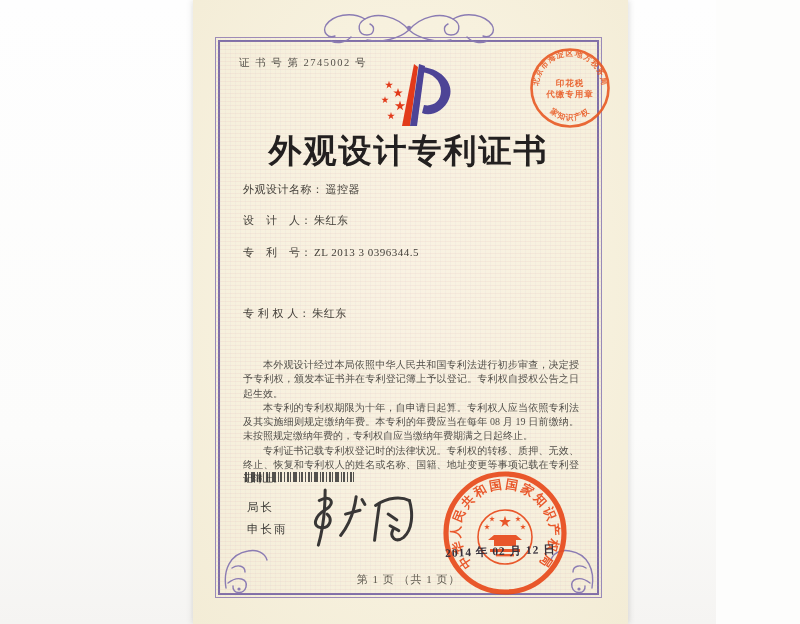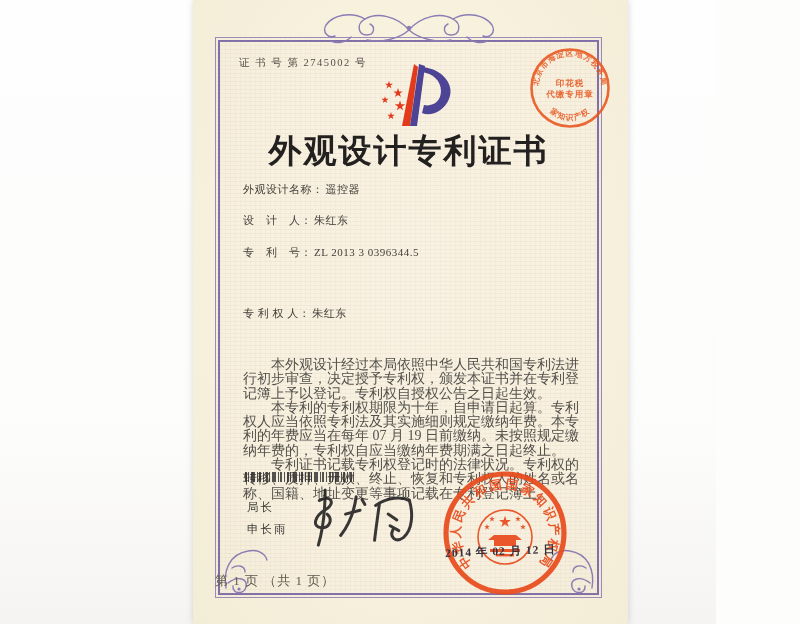--- a/index.html
+++ b/index.html
@@ -55,21 +55,21 @@
     position:absolute; left:50px; font-size:11px; color:#44403a;
     letter-spacing:.5px; white-space:nowrap;
   }
   .fr1{ top:182px; } .fr2{ top:213px; } .fr3{ top:245px; }
   .fr4{ top:277px; } .fr5{ top:306px; } .fr6{ top:338px; }
   .fvalue{ margin-left:2px; }
 
   
   .body-text{
     position:absolute; left:50px; top:358px; width:336px;
-    font-size:14px; line-height:14.3px; color:#53504b;
+    font-size:10px; line-height:14.3px; color:#53504b;
     text-align:justify;
   }
   .body-text p{ text-indent:2em; }
 
   
   .barcode{
     position:absolute; left:52px; top:472px; width:110px; height:10px;
     background-image:
       repeating-linear-gradient(90deg,#2c2c2c 0 1px, rgba(0,0,0,0) 1px 3px),
       repeating-linear-gradient(90deg,#2c2c2c 0 2px, rgba(0,0,0,0) 2px 7px);
@@ -81,22 +81,22 @@
 
   
   .big-seal{ position:absolute; left:248px; top:469px; width:128px; height:128px; opacity:.92; }
   .tax-seal{ position:absolute; left:336px; top:47px; width:82px; height:82px; opacity:.88; }
   .date-stamp{
     position:absolute; left:252px; top:544px; width:110px;
     font-size:11.5px; color:#35303c; letter-spacing:1px; font-weight:700;
     transform:rotate(-2deg); z-index:5; white-space:nowrap;
   }
   .footer{
-    position:absolute; left:22px; top:572px; width:387px; 
-    font-size:13px; color:#5f5a50; letter-spacing:1px;
+    position:absolute; left:22px; top:572px; width:387px; text-align:center;
+    font-size:11px; color:#5f5a50; letter-spacing:1px;
   }
   .seal-ring-text{ font-size:12.5px; font-weight:700; letter-spacing:2.5px; fill:#e84b1c; }
   .tax-rim{ font-size:7.8px; font-weight:700; letter-spacing:1px; fill:#e8561f; }
   .tax-center{ font-size:8.5px; font-weight:700; letter-spacing:1px; fill:#e8561f; }
 </style>
 </head>
 <body>
 
 <div class="stage">
 
@@ -176,21 +176,21 @@
     </div>
     <div class="field-row fr3">
       <span class="flabel">专　利　号：</span><span class="fvalue">ZL 2013 3 0396344.5</span>
     </div>
     <div class="field-row fr5">
       <span class="flabel">专 利 权 人：</span><span class="fvalue">朱红东</span>
     </div>
 
     <div class="body-text">
       <p>本外观设计经过本局依照中华人民共和国专利法进行初步审查，决定授予专利权，颁发本证书并在专利登记簿上予以登记。专利权自授权公告之日起生效。</p>
-      <p>本专利的专利权期限为十年，自申请日起算。专利权人应当依照专利法及其实施细则规定缴纳年费。本专利的年费应当在每年 07 月 19 日前缴纳。未按照规定缴纳年费的，专利权自应当缴纳年费期满之日起终止。</p>
+      <p>本专利的专利权期限为十年，自申请日起算。专利权人应当依照专利法及其实施细则规定缴纳年费。本专利的年费应当在每年 08 月 19 日前缴纳。未按照规定缴纳年费的，专利权自应当缴纳年费期满之日起终止。</p>
       <p>专利证书记载专利权登记时的法律状况。专利权的转移、质押、无效、终止、恢复和专利权人的姓名或名称、国籍、地址变更等事项记载在专利登记簿上。</p>
     </div>
 
     <div class="barcode"></div>
 
     <div class="sig-label sl1">局长</div>
     <div class="sig-label sl2">申长雨</div>
 
     <svg class="signature" viewBox="0 0 130 68">
       <g stroke="#1d1c1e" fill="none" stroke-width="3.1" stroke-linecap="round" stroke-linejoin="round" opacity=".87">

